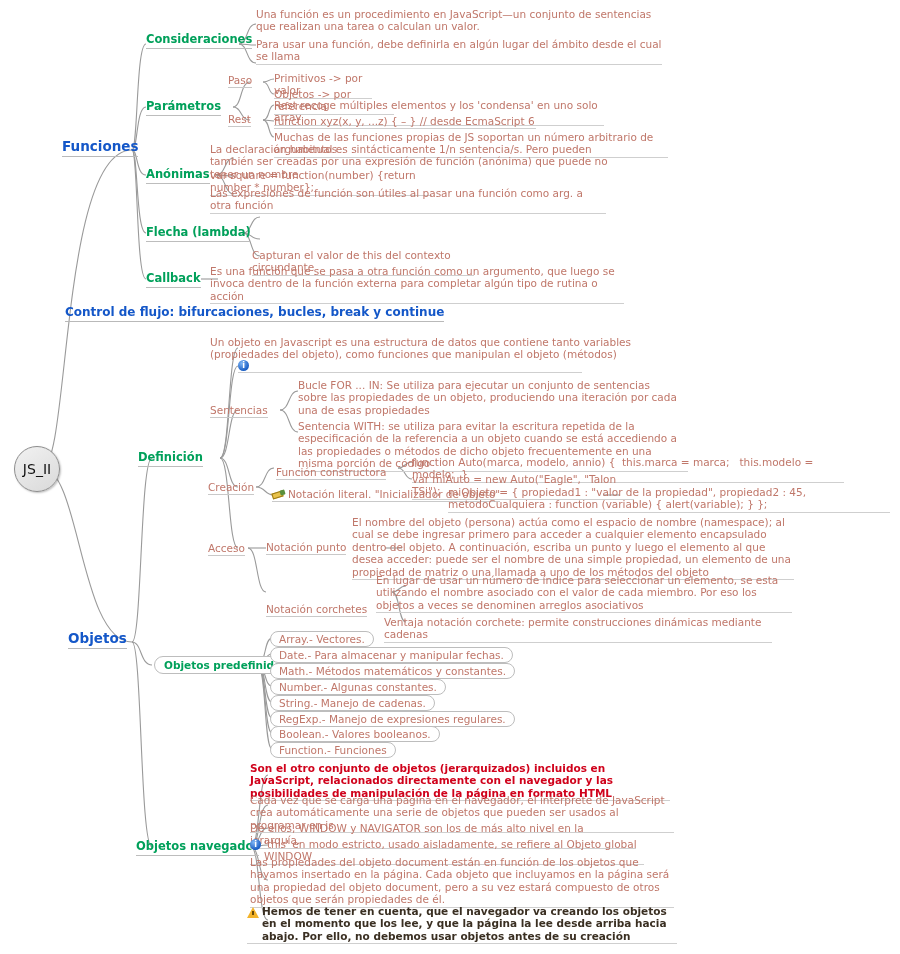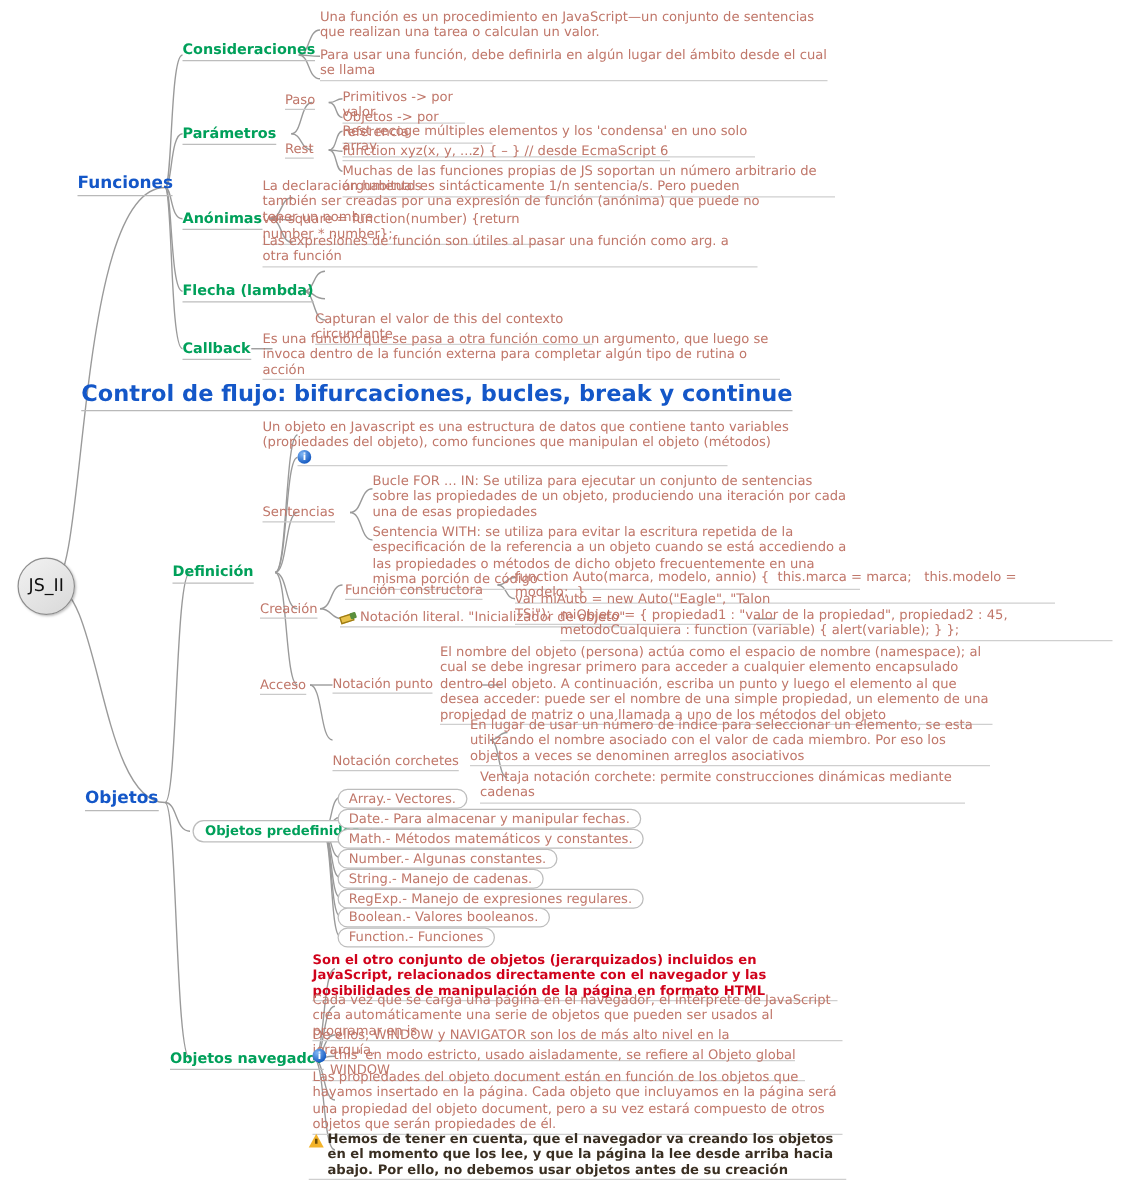--- a/index.html
+++ b/index.html
@@ -35,21 +35,21 @@
     font-size:10.5px;color:#c0776a;border-bottom:1px solid #cfcfcf;padding-bottom:1px;
   }
   .leaf.nounder{border-bottom:none;}
   .pill{
     font-size:10.5px;color:#c0776a;border:1px solid #bdbdbd;border-radius:9px;
     padding:1px 8px;background:#fff;
   }
   .pill.green{color:#00a05a;font-weight:bold;border-radius:11px;padding:2px 9px;margin-left:20px;}
   .redbold{color:#d0021b;font-weight:bold;font-size:10.5px;border-bottom:1px solid #cfcfcf;padding-bottom:1px;}
   .hdr{
-    font-size:18px;font-weight:bold;color:#1457c8;
+    font-size:12px;font-weight:bold;color:#1457c8;
     border-bottom:1.3px solid #b9b9b9;padding-bottom:2px;
   }
   .icotxt{display:flex;align-items:flex-start;gap:3px;}
   .ico{flex:0 0 auto;display:inline-block;margin-top:1px;}
   .infoico{
     width:11px;height:11px;border-radius:50%;
     background:radial-gradient(circle at 35% 30%,#7fb6f5,#1b5fc4 70%);
     color:#fff;font-size:8px;font-weight:bold;line-height:11px;text-align:center;
   }
   .warnico{

